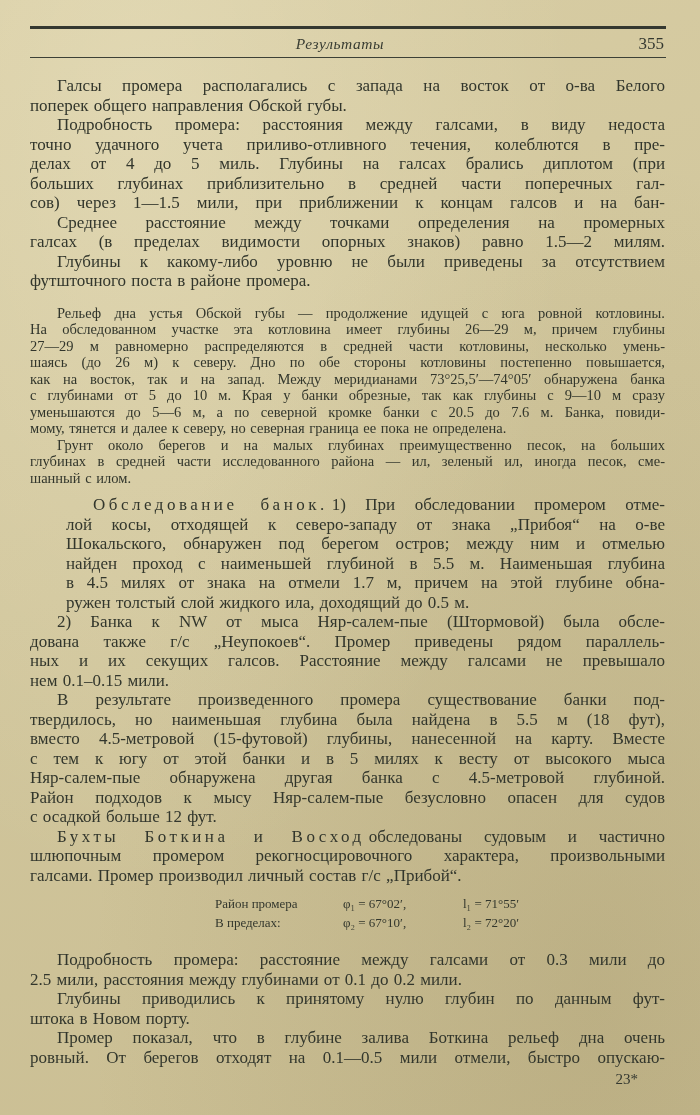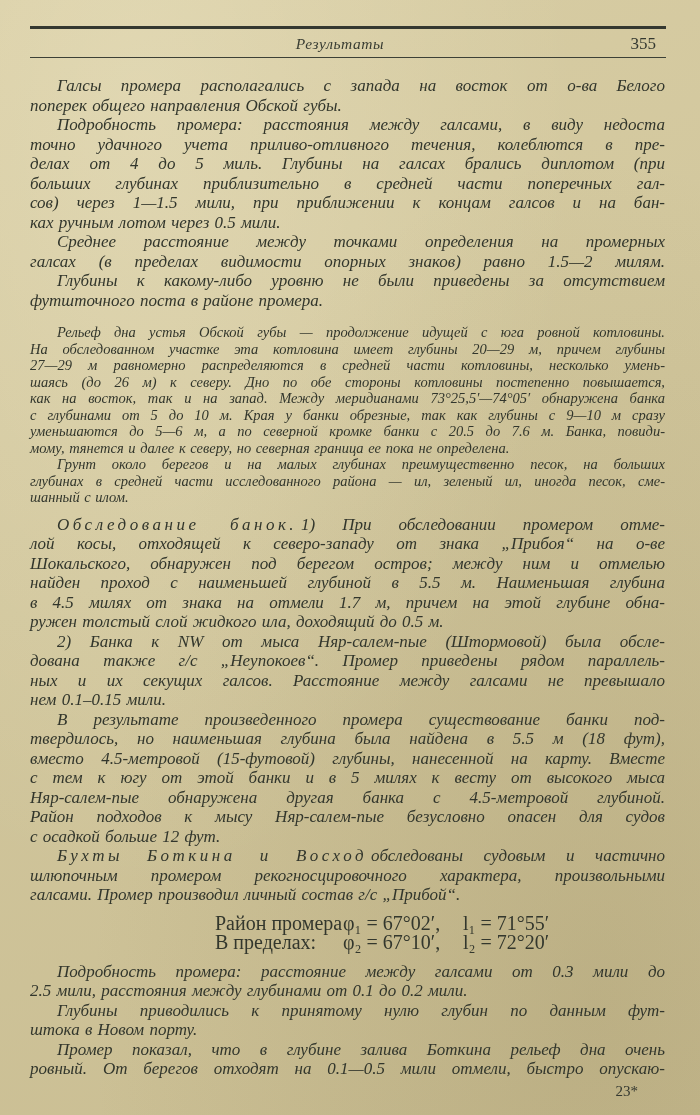--- a/index.html
+++ b/index.html
@@ -11,34 +11,34 @@
       radial-gradient(ellipse at 20% 10%, rgba(255,250,225,.25), rgba(0,0,0,0) 55%),
       radial-gradient(ellipse at 85% 90%, rgba(120,105,60,.18), rgba(0,0,0,0) 60%),
       linear-gradient(160deg, #d8cda4 0%, #d1c69c 45%, #c9bd92 100%);
     color: #32362c;
     font-family: "Liberation Serif", "DejaVu Serif", serif;
   }
   .hdr-rule-thick { height:3px; background:#343830; margin:26px 34px 4px 30px; }
   .hdr-rule-thin  { height:1px; background:#3c4036; margin:3px 34px 0 30px; }
   .hdr-row { position:relative; height:21px; line-height:21px; margin:0 34px 0 30px; }
   .hdr-title { position:absolute; left:0; right:16px; text-align:center; font-size:15.5px; letter-spacing:.6px; color:#383c32;font-style:italic; }
-  .hdr-page  { position:absolute; right:10px; font-size:17px; color:#343830; }
+  .hdr-page  { position:absolute; right:2px; font-size:17px; color:#343830; }
 
   main { margin:18px 35px 0 30px; width:635px; }
-  .para { margin:0;font-style:italic; }
+  .para { margin:0; }
   .p-main { font-size:17px; line-height:19.5px; }
   .p-small { font-size:14.5px; line-height:16.5px; }
   .gap-a { margin-top:14px; }
-  .gap-b { margin-top:9px; }
+  .gap-b { margin-top:9px;margin-left:36px; }
   .l { text-align:justify; text-align-last:justify; word-spacing:1px; }
   .l.e { text-align-last:left; }
   .l.f { text-indent:27px; }
   .lead-sp { letter-spacing:3.5px; margin-right:4px; }
 
-  .formula { margin:9px 0 10px 185px; font-size:20px; line-height:19px; color:#33372d; }
+  .formula { margin:9px 0 18px 185px; font-size:13px; line-height:19px; color:#33372d; }
   .f-row { display:flex; }
   .f-label { width:128px; }
   .f-phi { width:120px; }
 
   .sig { margin:4px 62px 0 0; text-align:right; font-size:15px; color:#343830; }
 </style>
 </head>
 <body>
 
 <div class="page">
@@ -56,36 +56,35 @@
       <div class="l f">Галсы промера располагались с запада на восток от о-ва Белого</div>
       <div class="l e">поперек общего направления Обской губы.</div>
     </div>
 
     <div class="para p-main">
       <div class="l f">Подробность промера: расстояния между галсами, в виду недоста</div>
       <div class="l">точно удачного учета приливо-отливного течения, колеблются в пре-</div>
       <div class="l">делах от 4 до 5 миль. Глубины на галсах брались диплотом (при</div>
       <div class="l">больших глубинах приблизительно в средней части поперечных гал-</div>
       <div class="l">сов) через 1—1.5 мили, при приближении к концам галсов и на бан-</div>
-      <div class="l e">ках ручным лотом через 0.5 мили.</div>
     </div>
 
     <div class="para p-main">
       <div class="l f">Среднее расстояние между точками определения на промерных</div>
       <div class="l">галсах (в пределах видимости опорных знаков) равно 1.5—2 милям.</div>
     </div>
 
     <div class="para p-main">
       <div class="l f">Глубины к какому-либо уровню не были приведены за отсутствием</div>
       <div class="l e">футшточного поста в районе промера.</div>
     </div>
 
     <div class="para p-small gap-a">
       <div class="l f">Рельеф дна устья Обской губы — продолжение идущей с юга ровной котловины.</div>
-      <div class="l">На обследованном участке эта котловина имеет глубины 20—29 м, причем глубины</div>
+      <div class="l">На обследованном участке эта котловина имеет глубины 26—29 м, причем глубины</div>
       <div class="l">27—29 м равномерно распределяются в средней части котловины, несколько умень-</div>
       <div class="l">шаясь (до 26 м) к северу. Дно по обе стороны котловины постепенно повышается,</div>
       <div class="l">как на восток, так и на запад. Между меридианами 73°25,5′—74°05′ обнаружена банка</div>
       <div class="l">с глубинами от 5 до 10 м. Края у банки обрезные, так как глубины с 9—10 м сразу</div>
       <div class="l">уменьшаются до 5—6 м, а по северной кромке банки с 20.5 до 7.6 м. Банка, повиди-</div>
       <div class="l e">мому, тянется и далее к северу, но северная граница ее пока не определена.</div>
     </div>
 
     <div class="para p-small">
       <div class="l f">Грунт около берегов и на малых глубинах преимущественно песок, на больших</div>

